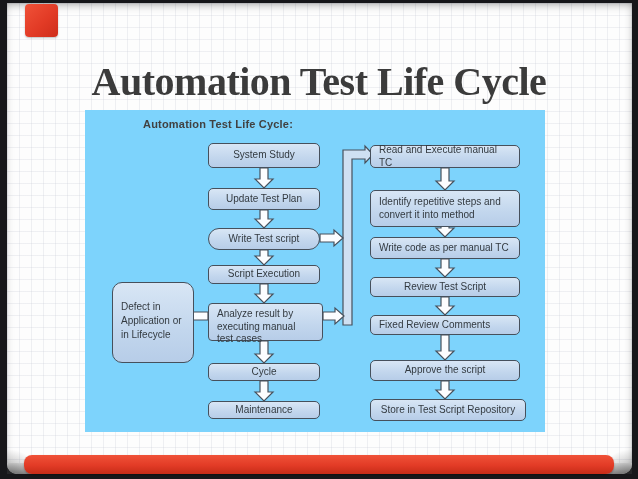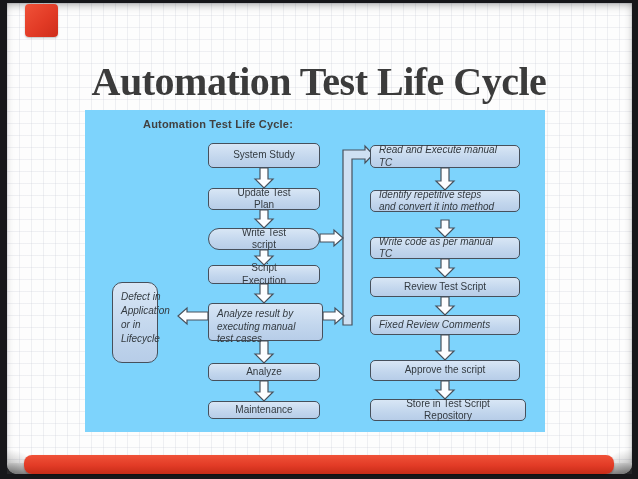--- a/index.html
+++ b/index.html
@@ -58,37 +58,37 @@
   #diagram-heading{
     position:absolute;left:58px;top:8px;
     font-size:11px;font-weight:bold;color:#414141;letter-spacing:0.2px;
   }
   .fbox{
     position:absolute;box-sizing:border-box;
     background:linear-gradient(180deg,#d8e6f5 0%,#c2d6ed 60%,#b7cde8 100%);
     border:1.4px solid #46505c;border-radius:5px;
     color:#333a40;font-size:10px;line-height:1.25;
     display:flex;align-items:center;justify-content:center;
-    text-align:center;padding:2px 22px;
+    text-align:center;padding:2px 8px;
   }
-  .fbox.left-text{justify-content:flex-start;text-align:left;padding-left:8px;font-style:italic;}
+  .fbox.left-text{justify-content:flex-start;text-align:left;padding-left:8px;}
   .fbox.big-radius{border-radius:10px;}
   
   #box-system      {left:123px;top:33px; width:112px;height:25px;}
   #box-update      {left:123px;top:78px; width:112px;height:22px;}
   #box-write       {left:123px;top:118px;width:112px;height:22px;border-radius:11px;}
   #box-script-exec {left:123px;top:155px;width:112px;height:19px;}
   #box-analyze     {left:123px;top:193px;width:115px;height:38px;border-radius:4px;align-items:flex-start;padding-top:4px;}
   #box-report      {left:123px;top:253px;width:112px;height:18px;}
   #box-maintenance {left:123px;top:291px;width:112px;height:18px;}
   
-  #box-defect{left:27px;top:172px;width:46px;height:81px;align-items:flex-start;padding:7px 5px 4px 8px;line-height:1.4;}
+  #box-defect{left:27px;top:172px;width:82px;height:81px;align-items:flex-start;padding:17px 5px 4px 8px;line-height:1.4;}
   
   #box-read    {left:285px;top:35px; width:150px;height:23px;}
-  #box-identify{left:285px;top:80px; width:150px;height:22px;}
+  #box-identify{left:285px;top:80px; width:150px;height:37px;}
   #box-code    {left:285px;top:127px;width:150px;height:22px;}
   #box-review  {left:285px;top:167px;width:150px;height:20px;}
   #box-fixed   {left:285px;top:205px;width:150px;height:20px;}
   #box-approve {left:285px;top:250px;width:150px;height:21px;}
   #box-store   {left:285px;top:289px;width:156px;height:22px;}
   #connector-layer{position:absolute;left:0;top:0;pointer-events:none;}
   .arrow-shape{fill:#fcfdff;stroke:#46505c;stroke-width:1.2;}
   .channel-shape{fill:#cfe0f2;stroke:#46505c;stroke-width:1.2;}
 </style>
 </head>
@@ -131,21 +131,21 @@
       <polygon class="arrow-shape" points="123,202 102,202 102,198 93,206 102,214 102,210 123,210"></polygon>
       <polygon class="arrow-shape" points="235,124 249,124 249,120 258,128 249,136 249,132 235,132"></polygon>
       <polygon class="arrow-shape" points="238,202 250,202 250,198 259,206 250,214 250,210 238,210"></polygon>
     </svg>
 
     <div class="fbox" id="box-system">System Study</div>
     <div class="fbox" id="box-update">Update Test Plan</div>
     <div class="fbox" id="box-write">Write Test script</div>
     <div class="fbox" id="box-script-exec">Script Execution</div>
     <div class="fbox left-text" id="box-analyze">Analyze result by executing manual test cases</div>
-    <div class="fbox" id="box-report">Analyze</div>
+    <div class="fbox" id="box-report">Cycle</div>
     <div class="fbox" id="box-maintenance">Maintenance</div>
 
     <div class="fbox left-text big-radius" id="box-defect">Defect in Application or in Lifecycle</div>
 
     <div class="fbox left-text" id="box-read">Read and Execute manual TC</div>
     <div class="fbox left-text" id="box-identify">Identify repetitive steps and convert it into method</div>
     <div class="fbox left-text" id="box-code">Write code as per manual TC</div>
     <div class="fbox" id="box-review">Review Test Script</div>
     <div class="fbox left-text" id="box-fixed">Fixed Review Comments</div>
     <div class="fbox" id="box-store">Store in Test Script Repository</div>

